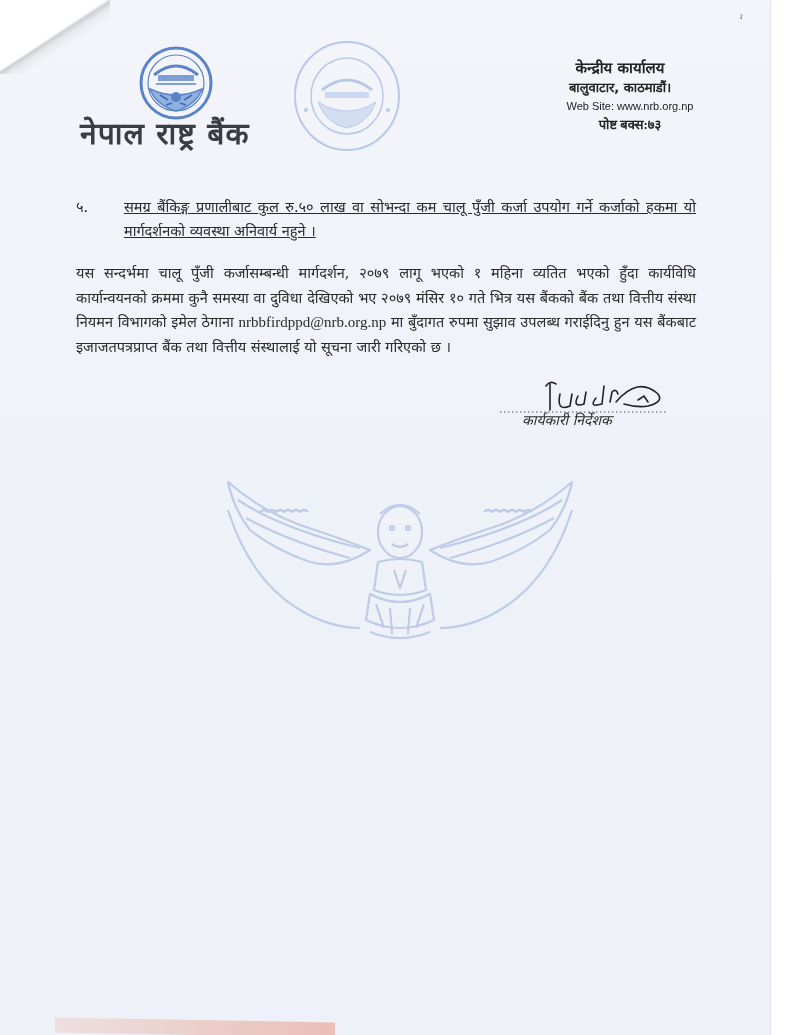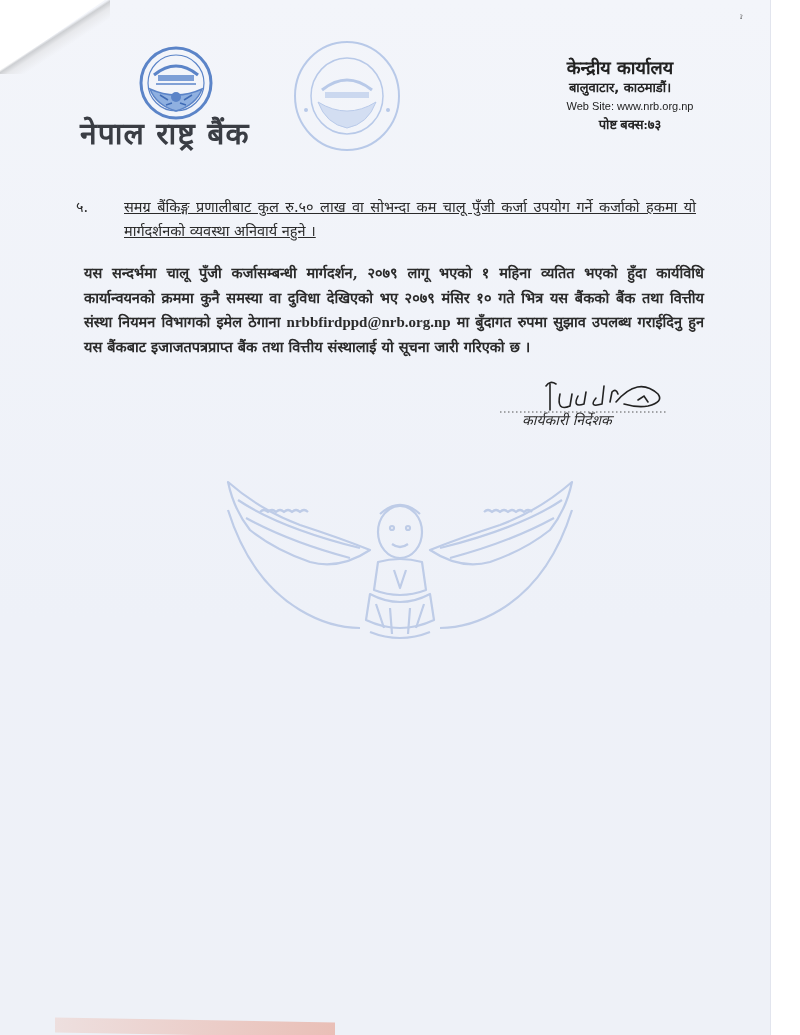--- a/index.html
+++ b/index.html
@@ -38,36 +38,36 @@
     position: absolute; left: 80px; top: 112px; font-family: "DejaVu Sans", sans-serif;
     font-size: 30px; font-weight: bold; color: #3a3d44; letter-spacing: 1px;
   }
   .stamp {
     position: absolute; left: 292px; top: 40px; width: 110px; height: 112px; opacity: 0.5;
   }
   .office {
     position: absolute; left: 520px; top: 58px; width: 200px; text-align: center;
     color: #222; font-family: "DejaVu Sans", sans-serif;
   }
-  .office .l1 { font-size: 18px; font-weight: bold; line-height: 20px; }
+  .office .l1 { font-size: 15px; font-weight: bold; line-height: 20px; }
   .office .l2 { font-size: 13px; font-weight: bold; line-height: 20px; }
   .office .l3 { font-size: 14px; line-height: 22px; letter-spacing: 1px; padding-left: 20px; }
   .office .l4 { font-family: "Liberation Sans", sans-serif; font-size: 11px; line-height: 16px; padding-left: 20px;}
   .office .l5 { font-size: 13px; font-weight: bold; line-height: 22px; padding-left: 20px; font-family: Liberation Serif, serif;}
 
   
   .point {
     position: absolute; left: 76px; top: 195px; width: 620px; color: #2a2a2a;
     font-size: 14.5px; line-height: 24px;
   }
   .point .num { position: absolute; left: 0; top: 0; width: 40px; }
   .point .txt { margin-left: 48px; text-align: justify; text-align-last: left; text-decoration: underline; }
   .para {
-    position: absolute; left: 84px; top: 261px; width: 620px; color: #2a2a2a;
-    font-size: 14.5px; line-height: 24.5px; text-align: justify; font-weight: bold;
+    position: absolute; left: 76px; top: 261px; width: 620px; color: #2a2a2a;
+    font-size: 14.5px; line-height: 24.5px; text-align: justify;
   }
   .email { font-family: "Liberation Serif", serif; font-size: 15px; }
 
   
   .signature {
     position: absolute; left: 498px; top: 372px; width: 170px; height: 50px;
   }
   .sign-title {
     position: absolute; left: 522px; top: 410px; font-size: 14px; color: #2a2a2a;
     font-family: "DejaVu Sans", sans-serif;

